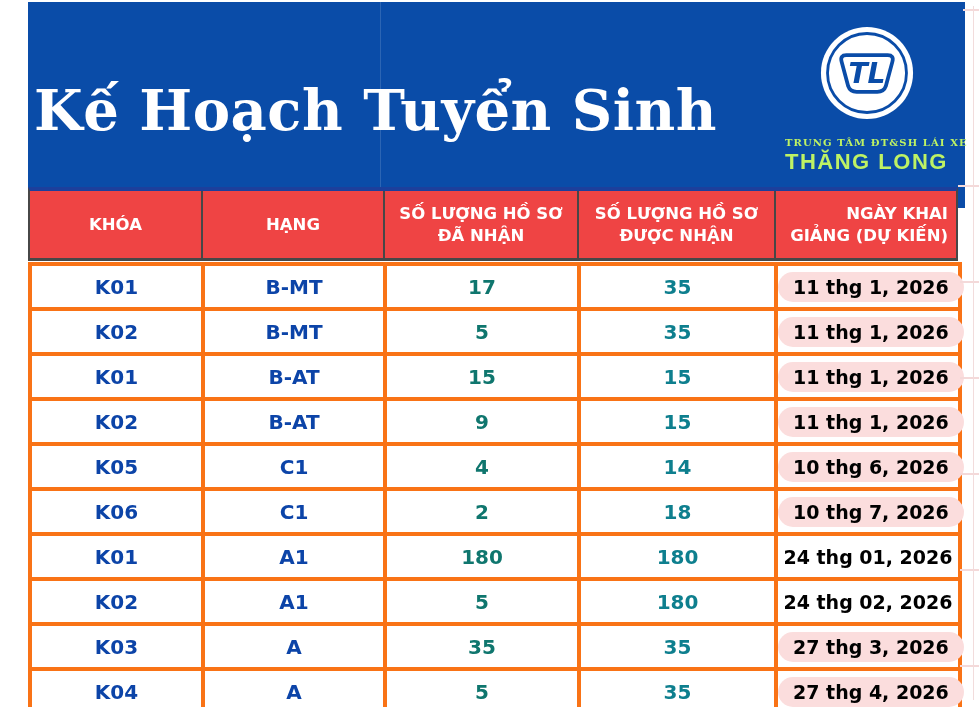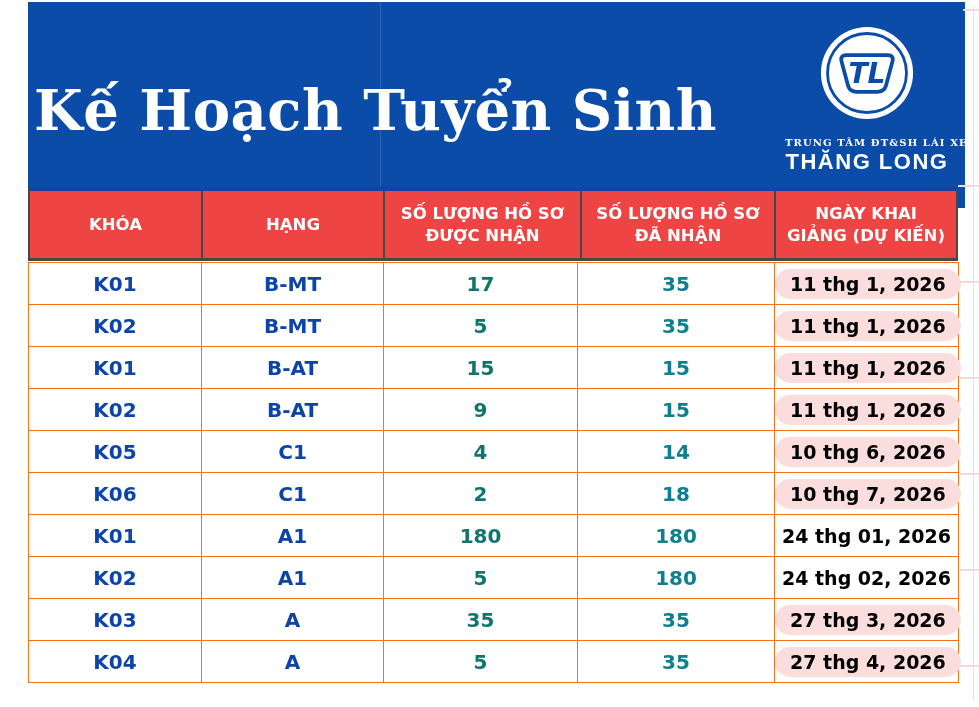--- a/index.html
+++ b/index.html
@@ -19,21 +19,21 @@
     background:rgba(255,255,255,0.14);
   }
   .title {
     position:absolute; left:6px; top:50%; transform:translateY(-42%);
     margin:0; white-space:nowrap;
     font-family:"DejaVu Serif", serif; font-weight:bold;
     font-size:56px; color:#ffffff; letter-spacing:0.5px;
   }
   .logo-block {
     position:absolute; right:16px; top:24px; width:164px;
-    text-align:center; color:#ffffff;
+    text-align:left; color:#bef264;
   }
   .logo-mark { width:94px; height:94px; display:block; margin:0 auto; }
   .org-name {
     font-family:"DejaVu Serif", serif; font-weight:bold;
     font-size:10px; letter-spacing:1.1px; margin-top:17px; white-space:nowrap;
   }
   .brand-name {
     font-family:Liberation Sans, sans-serif; font-weight:bold;
     font-size:22px; letter-spacing:1.5px; margin-top:1px; white-space:nowrap;
   }
@@ -51,29 +51,29 @@
   .th {
     display:flex; align-items:center; justify-content:center;
     text-align:center; box-sizing:border-box; padding:0 8px;
     color:#ffffff; font-weight:bold; font-size:16.5px; line-height:1.3;
   }
   .th + .th { border-left:2px solid #474747; }
   .c1 { flex:0 0 171px; }
   .c2 { flex:0 0 182px; }
   .c3 { flex:0 0 194px; }
   .c4 { flex:0 0 197px; }
-  .c5 { flex:1 1 auto; }
+  .c5 { flex:1 1 auto;text-align:right; }
 
   
   table.tbody {
     position:absolute; left:28px; top:262px; width:930px;
     border-collapse:collapse; table-layout:fixed;
   }
   table.tbody td {
-    border:1px solid #f97316; height:41px; padding:0;
+    border:4px solid #f97316; height:41px; padding:0;
     text-align:center; vertical-align:middle;
     font-weight:bold; font-size:20px;
     background:#ffffff;
   }
   .khoa, .hang { color:#0c44a8; }
   .red  { color:#0f766e; }
   .teal { color:#0e7f8e; }
   .date {
     display:inline-block; color:#000000;
     font-weight:bold; font-size:19px; white-space:nowrap;
@@ -101,22 +101,22 @@
       <text x="50" y="61" text-anchor="middle" font-size="30" font-weight="bold" font-style="italic" fill="#0a4ca8" font-family="DejaVu Sans, sans-serif">TL</text>
     </svg>
     <div class="org-name">TRUNG TÂM ĐT&amp;SH LÁI XE</div>
     <div class="brand-name">THĂNG LONG</div>
   </div>
 </div>
 
 <div class="thead">
   <div class="th c1">KHÓA</div>
   <div class="th c2">HẠNG</div>
+  <div class="th c3">SỐ LƯỢNG HỒ SƠ ĐÃ NHẬN</div>
   <div class="th c4">SỐ LƯỢNG HỒ SƠ ĐƯỢC NHẬN</div>
-  <div class="th c3">SỐ LƯỢNG HỒ SƠ ĐÃ NHẬN</div>
   <div class="th c5">NGÀY KHAI GIẢNG (DỰ KIẾN)</div>
 </div>
 
 <table class="tbody">
   <colgroup>
       <col style="width:173px">
       <col style="width:182px">
       <col style="width:194px">
       <col style="width:197px">
       <col style="width:184px">

